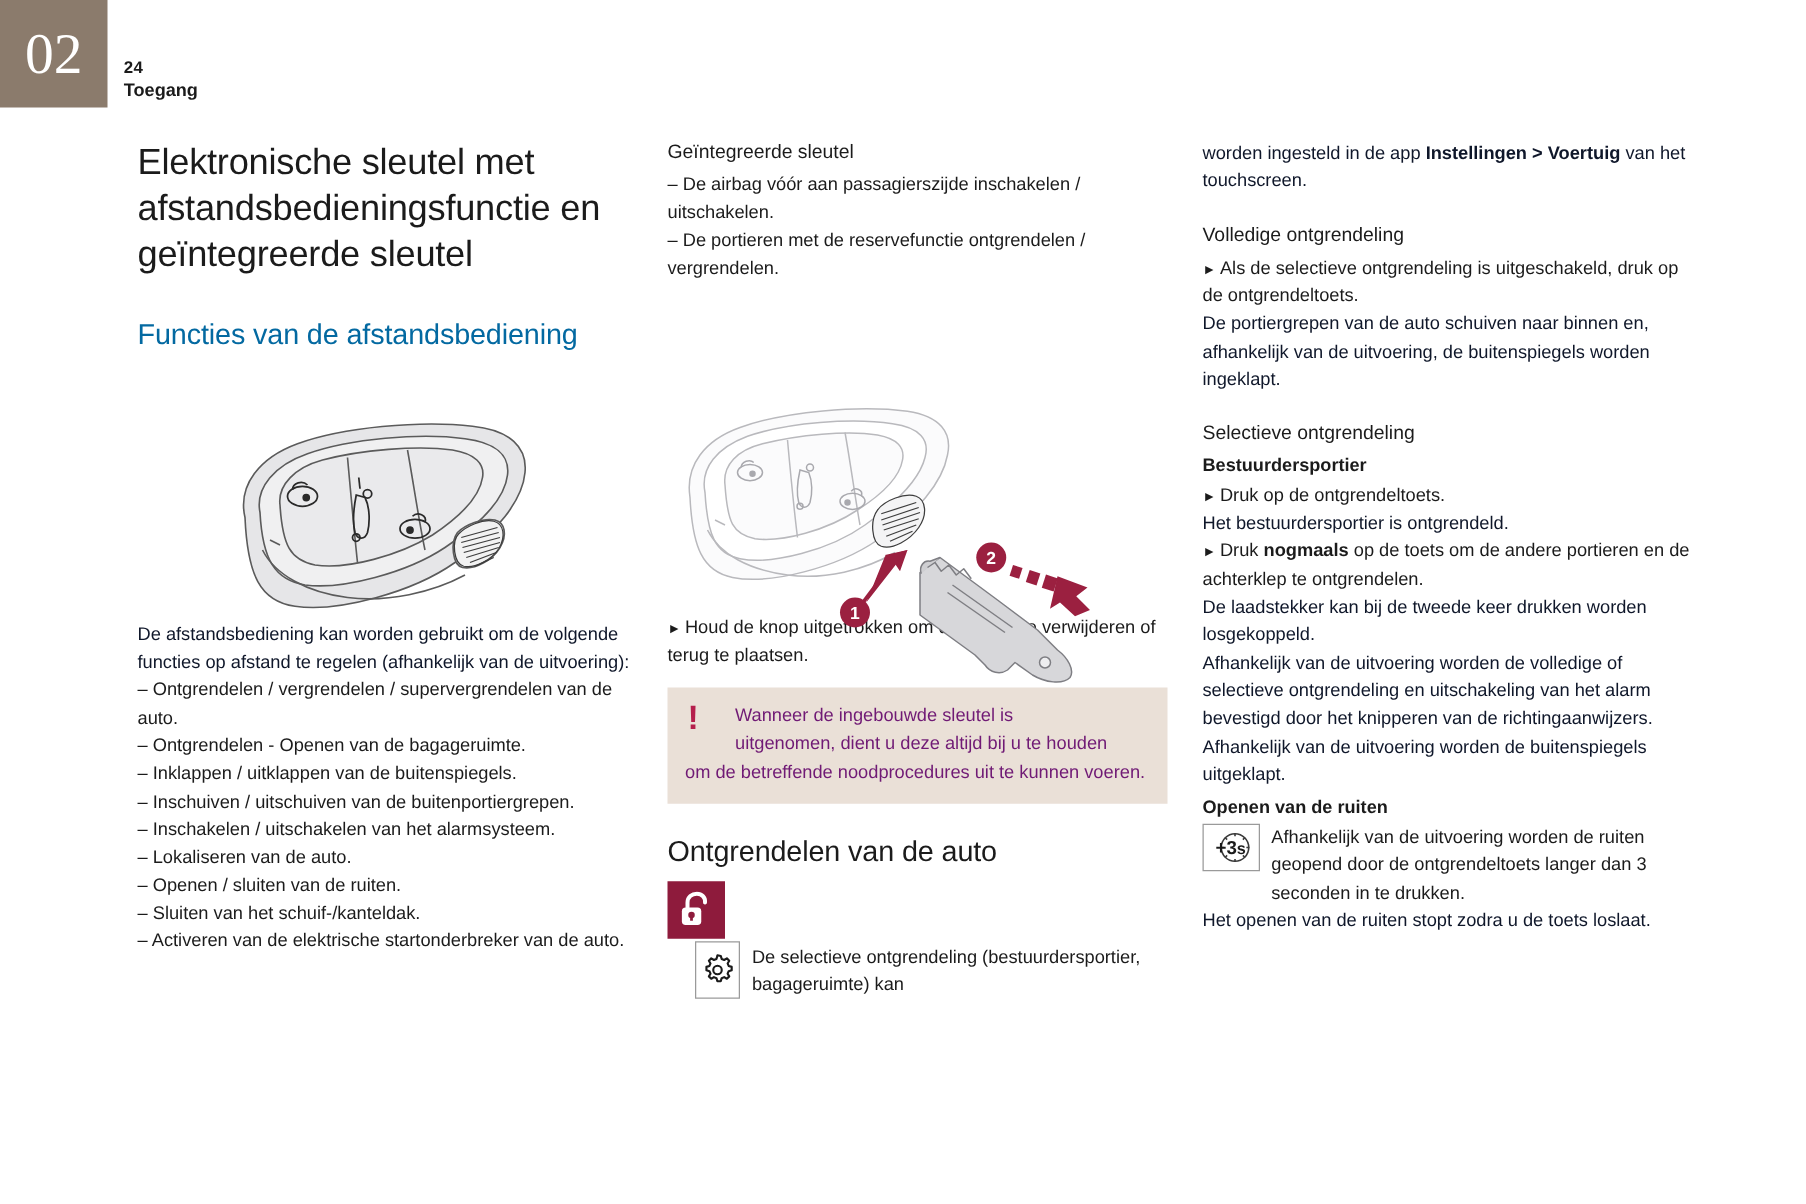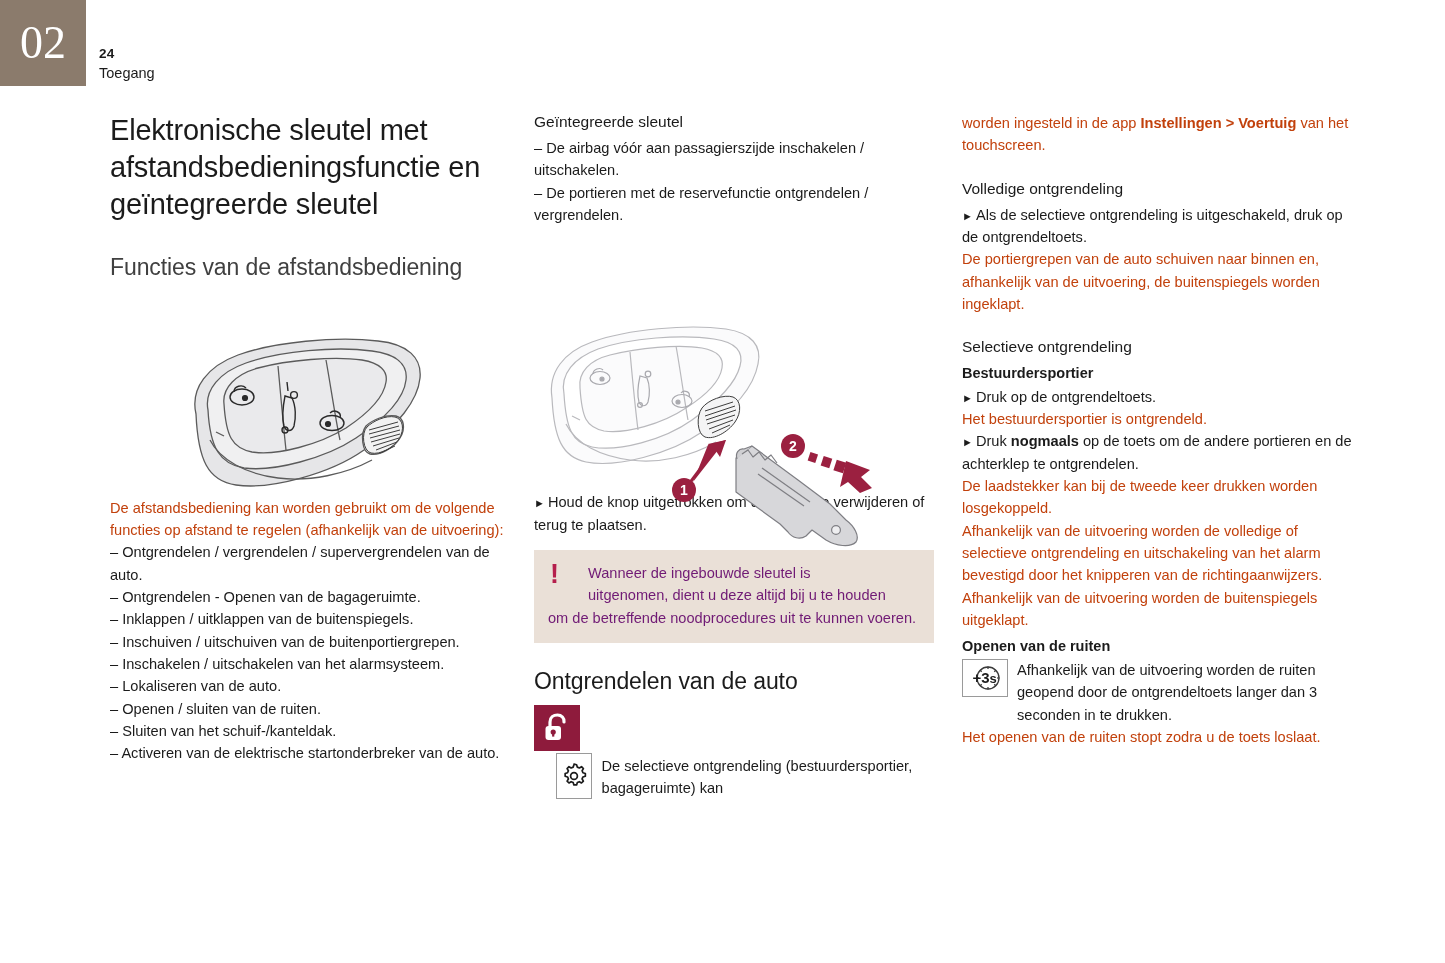--- a/index.html
+++ b/index.html
@@ -27,52 +27,52 @@
     line-height: 1; font-weight: 400;
   }
   .header-meta {
     position: absolute; left: 99px; top: 46px;
     line-height: 1.25;
   }
   .header-page-number {
     font-size: 13.5px; font-weight: 700; color:#1b1b1b; letter-spacing:.2px;
   }
   .header-section-name {
-    font-size: 14.5px; font-weight: 400; color:#1b1b1b; margin-top: 1px;
+    font-size: 14.5px; font-weight: 700; color:#1b1b1b; margin-top: 1px;
   }
 
   
   .col { position: absolute; top: 112px; }
   .col-1 { left: 110px; width: 400px; }
   .col-2 { left: 534px; width: 400px; }
   .col-3 { left: 962px; width: 400px; }
 
   h1.title {
     font-size: 29px; font-weight: 400; line-height: 1.28;
     margin: 0 0 30px 0; color:#1b1b1b; letter-spacing:-0.2px;
   }
   h2.subtitle {
     font-size: 23px; font-weight: 400; line-height: 1.28;
-    margin: 0 0 18px 0; color:#404040; letter-spacing:-0.1px;
+    margin: 0 0 18px 0; color:#0369a1; letter-spacing:-0.1px;
   }
   h2.section-title {
     font-size: 23px; font-weight: 400; line-height: 1.3;
     margin: 24px 0 8px 0; color:#1b1b1b; letter-spacing:-0.1px;
   }
   h3.head-bold {
     font-size: 15.5px; font-weight: 400; line-height: 1.35;
     margin: 0 0 4px 0; color:#1b1b1b;
   }
   h3.head-bold.spaced { margin-top: 22px; }
   h4.subhead-bold {
     font-size: 14.5px; font-weight: 700; line-height: 1.35;
     margin: 6px 0 2px 0; color:#1b1b1b;
   }
   p.body {
-    font-size: 14.6px; line-height: 1.53; margin: 0; color:#c2410c;
+    font-size: 14.6px; line-height: 1.53; margin: 0; color:#0f172a;
   }
   p.body + p.body { margin-top: 0; }
   .dash-line, .arrow-line { font-size: 14.6px; line-height:1.53; }
   .dash-line::before { content: "–  "; }
   .arrow-line::before { content: "\25BA   "; font-size: 11px; }
 
   
   .fob-illustration-1 { position: absolute; left: 150px; top: 322px; }
   .fob-illustration-2 { position: absolute; left: 530px; top: 298px; }
 

